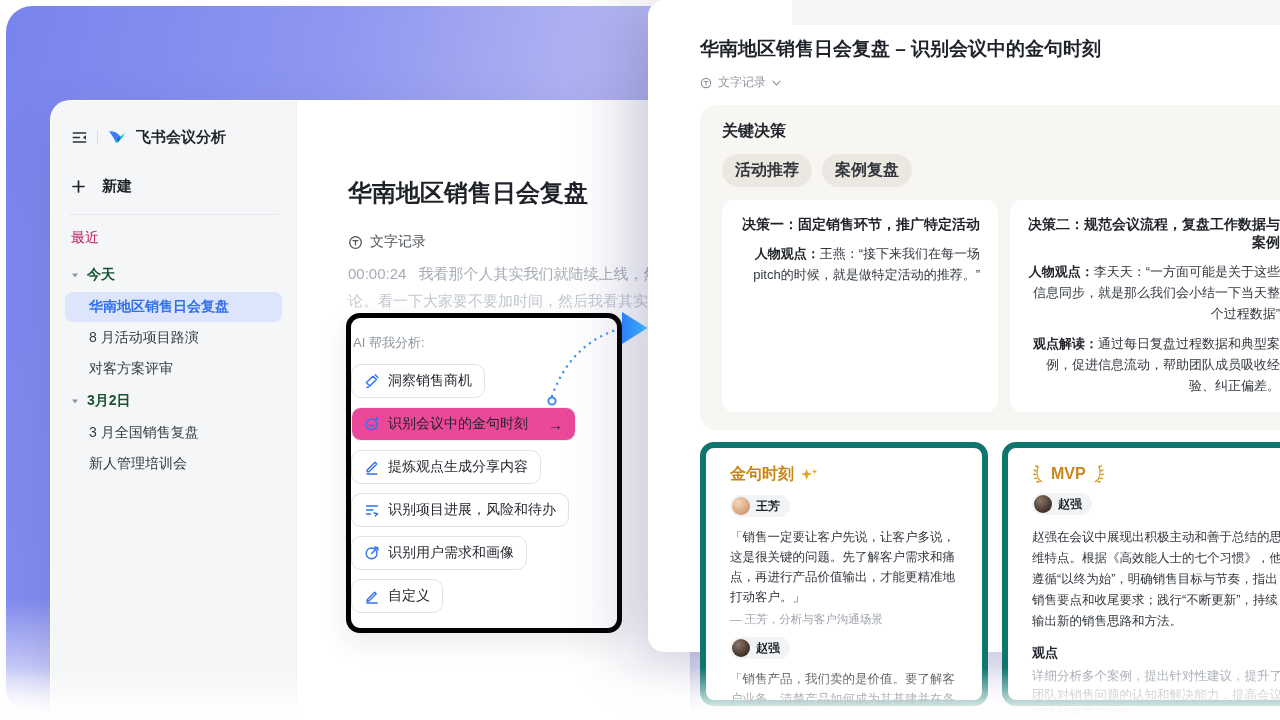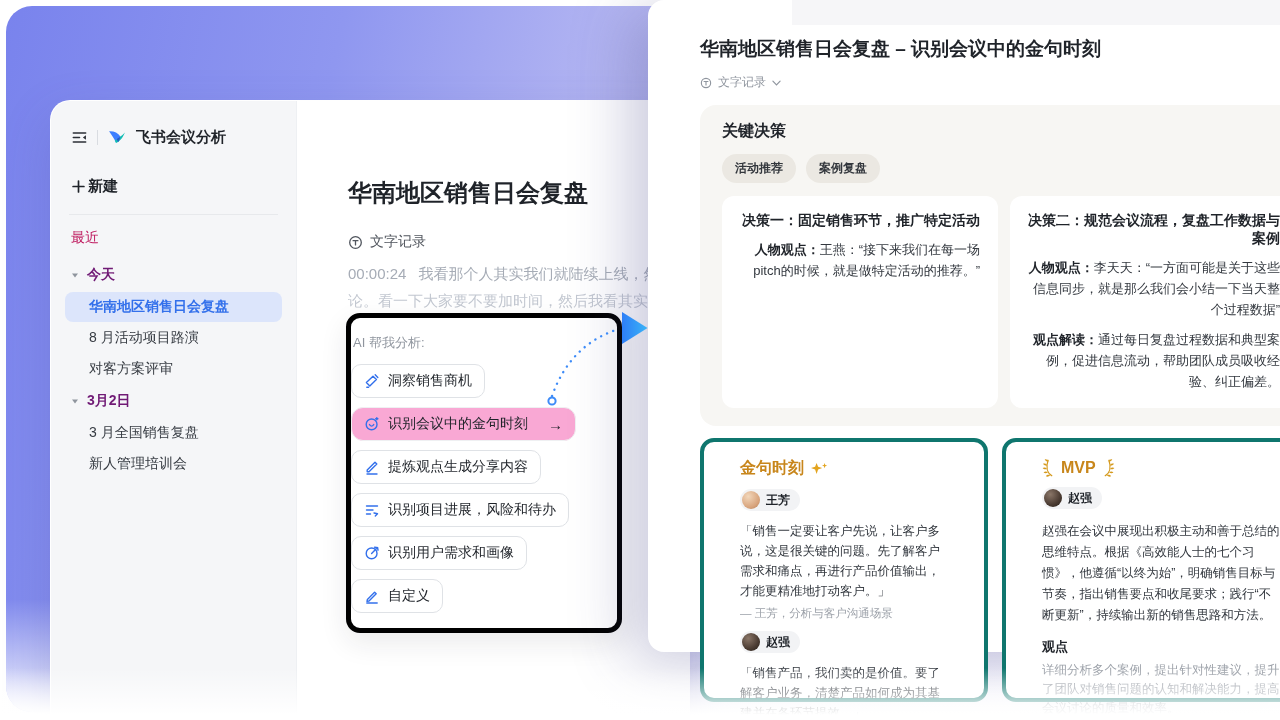--- a/index.html
+++ b/index.html
@@ -16,67 +16,67 @@
         background:linear-gradient(to top,#ffffff 10%,rgba(255,255,255,0)); }
 
   
   .left-window { position:absolute; left:50px; top:100px; width:640px; height:660px; background:#fff;
         border:1.5px solid rgba(255,255,255,.7); border-radius:20px; display:flex; overflow:hidden; z-index:1;
         box-shadow:0 18px 50px rgba(70,70,150,.20); }
   .sidebar { width:246px; flex:none; background:#F5F6F8; border-right:1px solid #EEF0F3; padding:26px 14px 0; }
   .sb-header { display:flex; align-items:center; gap:9px; padding:0 6px; }
   .sb-vdiv { width:1px; height:15px; background:#D9DCE1; }
   .sb-title { font-size:15px; font-weight:bold; color:#1F2329; }
-  .sb-new { display:flex; align-items:center; gap:2px; margin:30px 6px 0; font-size:15px; font-weight:bold; color:#1F2329; cursor:pointer; }
+  .sb-new { display:flex; align-items:center; gap:16px; margin:30px 6px 0; font-size:15px; font-weight:bold; color:#1F2329; cursor:pointer; }
   .sb-sep { height:1px; background:#E7E9EC; margin:18px 4px 14px; }
   .sb-recent { font-size:14px; color:#be185d; padding:0 6px; margin-bottom:12px; }
-  .sb-group { display:flex; align-items:center; gap:8px; font-size:14px; font-weight:bold; color:#701a75; padding:7px 6px; cursor:pointer; }
+  .sb-group { display:flex; align-items:center; gap:8px; font-size:14px; font-weight:bold; color:#14532d; padding:7px 6px; cursor:pointer; }
   .sb-item { font-size:14px; color:#363B42; padding:6px 8px 6px 24px; border-radius:8px; margin:1px 0; cursor:pointer;
         white-space:nowrap; overflow:hidden; }
   .sb-item.selected { background:#DCE5FB; color:#3370EB; font-weight:bold; }
 
   .main { flex:1; position:relative; padding:76px 0 0 51px; }
   .doc-title { font-size:24px; line-height:32px; font-weight:bold; color:#1F2329; }
   .t-row { margin-top:24px; display:flex; align-items:center; gap:7px; font-size:14px; color:#51565E; }
   .t-line { margin-top:10px; font-size:15px; line-height:25px; color:#A6ACB6; white-space:nowrap; }
   .t-line .t-time { margin-right:12px; }
   .t-line.dim { margin-top:2px; color:#C3C8D1; }
 
   .ai-card { position:absolute; left:49px; top:212px; width:276px; background:#fff; border:5px solid #000000;
         border-radius:14px; box-shadow:0 10px 28px rgba(31,35,41,.09); padding:14px 0 6px; }
   .ai-label { font-size:13px; color:#8F959E; margin:2px 0 12px 2px; }
   .ai-pill { display:flex; width:max-content; align-items:center; gap:8px; border:1px solid #DFE2E6; background:#fff;
         border-radius:10px; padding:7px 12px; font-size:14px; color:#1F2329; margin-bottom:9px; cursor:pointer; }
-  .ai-pill.active { background:#f9a8d4; border-color:#EFF0F2;border-radius:12px; }
+  .ai-pill.active { background:#ec4899; border-color:#EFF0F2; }
   .ai-arrow { margin-left:12px; font-size:15px; color:#1F2329; }
   .ai-ic { display:inline-flex; width:16px; height:16px; color:#3370EB; }
 
   .connector { position:absolute; left:0; top:0; z-index:30; pointer-events:none; }
 
   
   .result-panel { position:absolute; left:648px; top:0; width:712px; height:652px; background:#fff; z-index:20;
         border-radius:16px 0 0 16px; box-shadow:-18px 10px 60px rgba(60,60,130,.28); padding:0 0 0 52px; }
   .rp-band { position:absolute; left:144px; top:0; right:0; height:25px; background:#F6F6F8; }
   .rp-title { position:relative; margin-top:36px; font-size:19px; font-weight:bold; color:#1F2329; }
   .rp-trow { margin-top:12px; display:flex; align-items:center; gap:6px; font-size:12px; color:#8F959E; cursor:pointer; }
 
   .kd { margin-top:14px; width:620px; background:#F7F6F3; border-radius:16px; padding:16px 22px 18px; }
   .kd-title { font-size:16px; font-weight:bold; color:#1F2329; }
   .kd-tags { margin-top:12px; display:flex; gap:10px; }
-  .kd-tag { background:#EBE8E2; border-radius:999px; padding:6px 13px; font-size:12px; font-weight:bold; color:#33373D; }
+  .kd-tag { background:#EBE8E2; border-radius:999px; padding:6px 13px; font-size:16px; font-weight:bold; color:#33373D; }
   .kd-cards { margin-top:13px; display:flex; gap:12px; }
   .kd-card { background:#fff; border-radius:12px; padding:16px 18px;text-align:right; }
   .kd-card.c1 { width:276px; flex:none; }
   .kd-card.c2 { flex:1; }
   .kd-h { font-size:14px; font-weight:bold; color:#1F2329; }
   .kd-p { margin-top:9px; font-size:13px; line-height:21px; color:#33383F; }
   .kd-p b { color:#1F2329; }
 
   .bottom-row { margin-top:12px; display:flex; gap:14px; width:620px; }
-  .gm-card,.mvp-card { background:#fff; border:4px solid #0f766e; border-radius:14px; padding:16px 36px; height:264px; }
+  .gm-card,.mvp-card { background:#fff; border:6px solid #0f766e; border-radius:14px; padding:16px 24px; height:264px; }
   .gm-card { width:288px; flex:none; }
   .mvp-card { flex:1; }
   .gold-title { display:flex; align-items:center; gap:6px; font-size:16px; font-weight:bold; color:#C8861B; }
   .speaker { display:inline-flex; align-items:center; gap:6px; background:#F2F3F5; border-radius:999px;
         padding:2px 10px 2px 2px; font-size:12px; font-weight:bold; color:#1F2329; margin-top:10px; cursor:pointer; }
   .avatar { width:18px; height:18px; border-radius:50%; }
   .avatar.wang { background:radial-gradient(circle at 35% 30%,#F2D7BB,#D7A37C 65%,#B07A50); }
   .avatar.zhao { background:radial-gradient(circle at 35% 30%,#8A7668,#4A3B32 60%,#241C16); }
   .quote { margin-top:8px; font-size:12.5px; line-height:20px; color:#33383F; }
   .attr { margin-top:5px; font-size:11.5px; color:#9CA1A9; }

